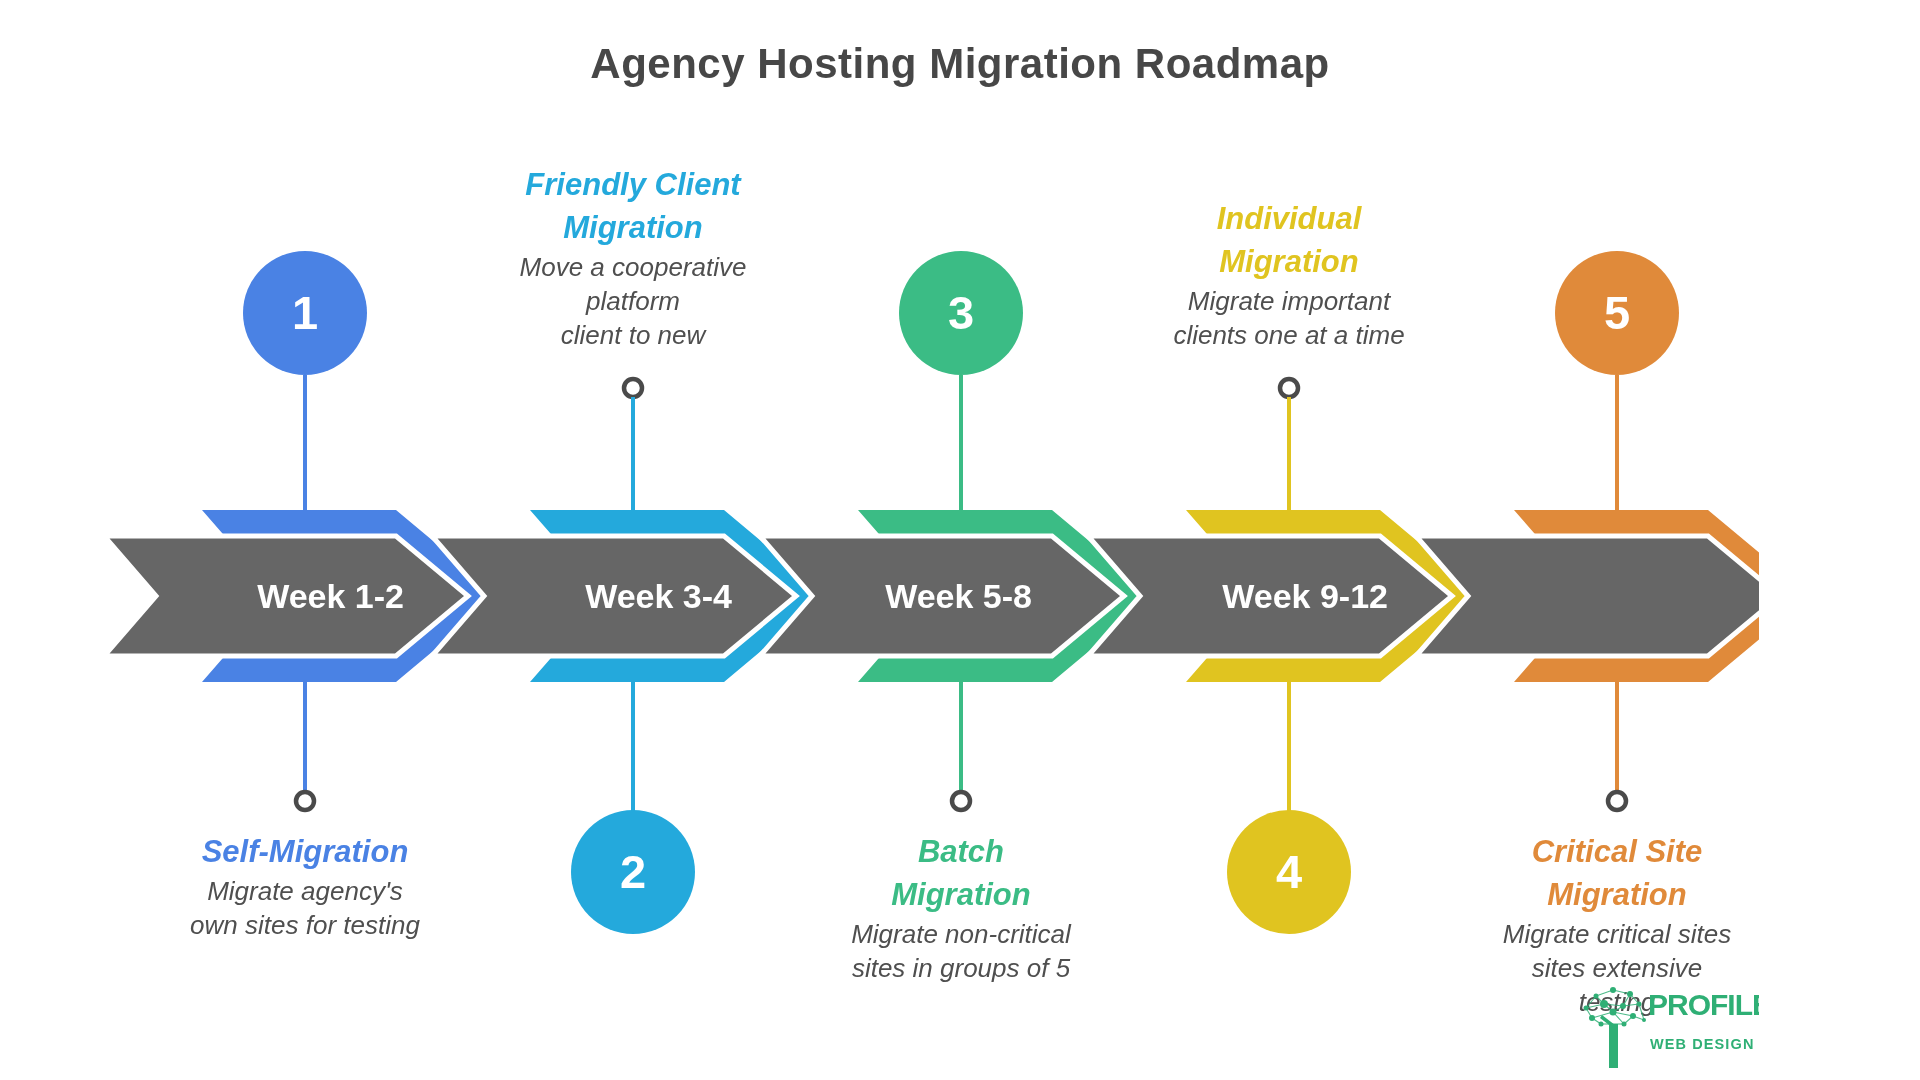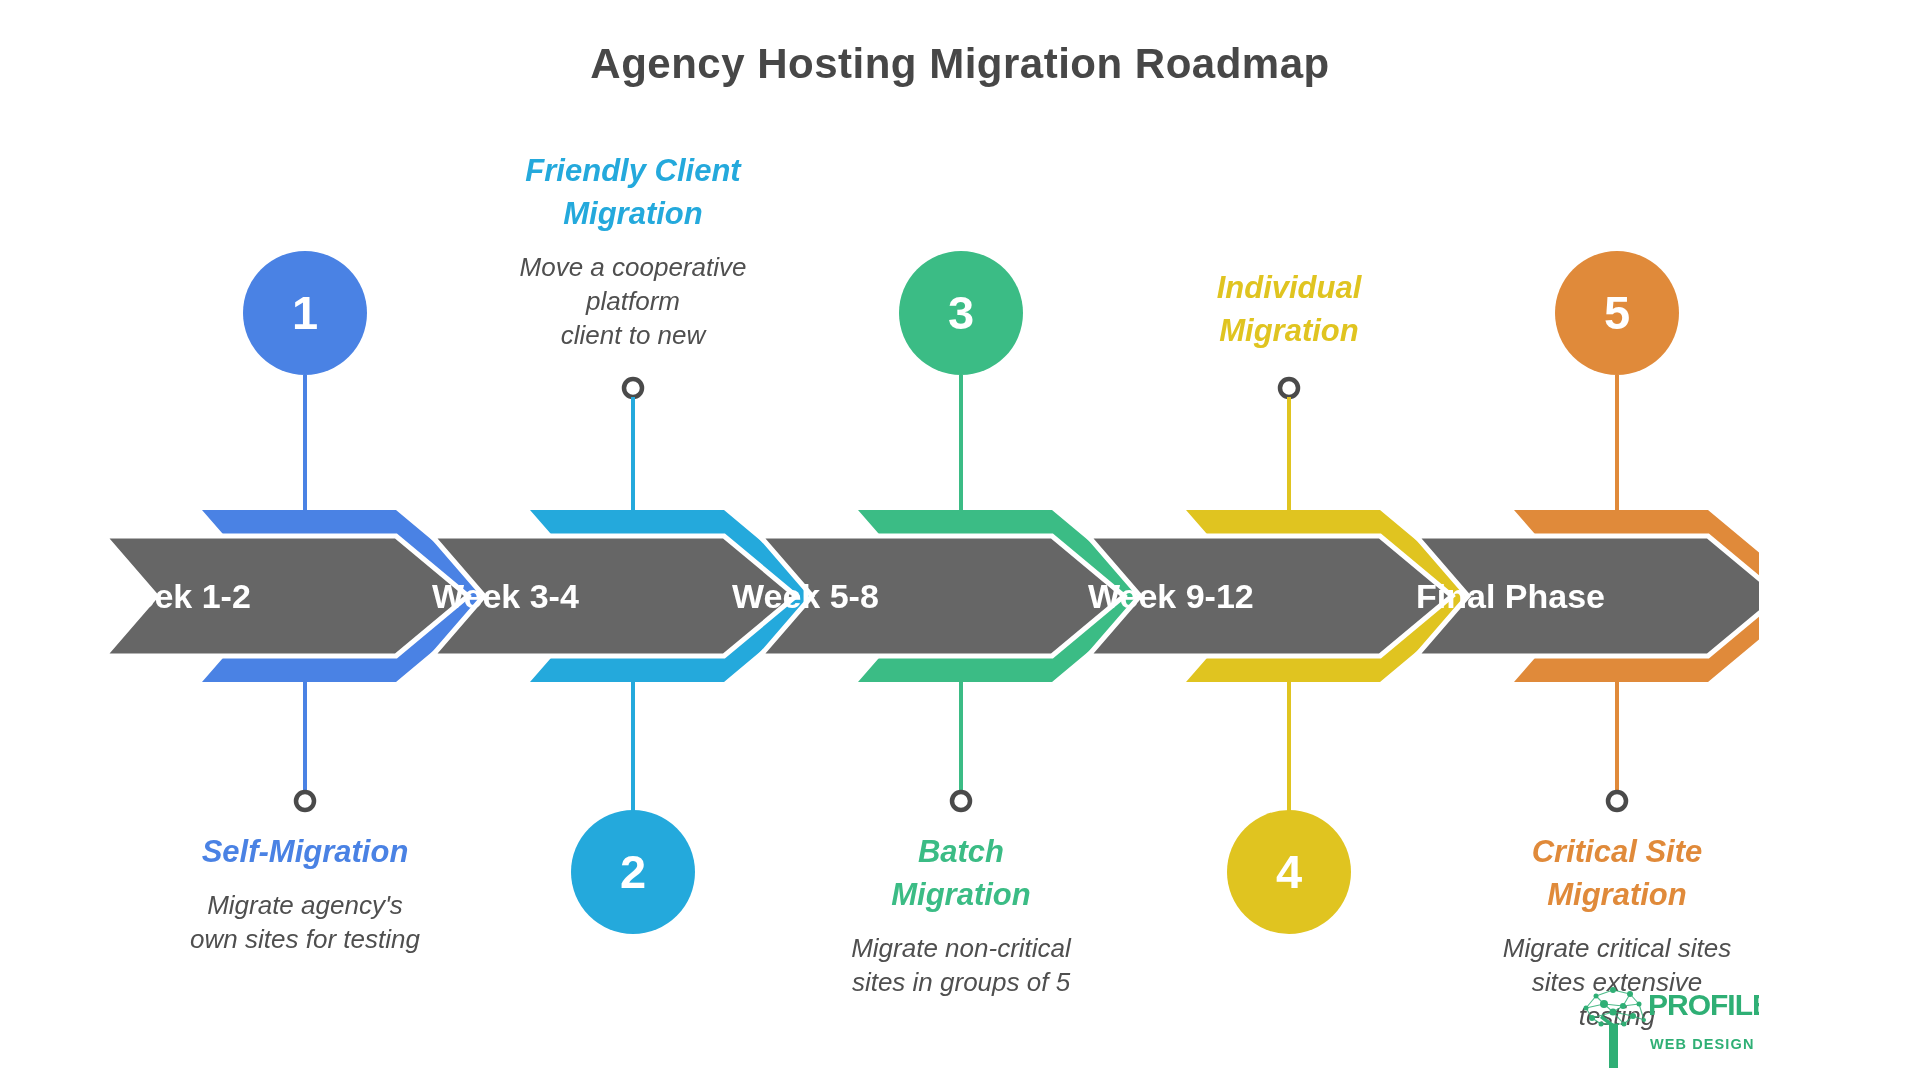--- a/index.html
+++ b/index.html
@@ -18,28 +18,28 @@
 
   .num-circle {
     position:absolute; width:124px; height:124px; border-radius:50%;
     color:#ffffff; font-size:47px; font-weight:bold;
     line-height:124px; text-align:center;
   }
 
   .week-label {
     position:absolute; width:300px; height:50px; top:571px;
     color:#ffffff; font-size:34px; font-weight:bold;
-    line-height:50px; text-align:left; white-space:nowrap;
+    line-height:50px; text-align:right; white-space:nowrap;
   }
 
   .text-block { position:absolute; width:360px; text-align:center;font-style:italic; }
   .text-block .title-line {
     display:block; font-size:31px; font-weight:bold; line-height:43px;
   }
-  .text-block .desc { margin-top:15px; }
+  .text-block .desc { margin-top:1px; }
   .text-block .desc-line {
     display:block; font-size:26px; font-weight:normal; line-height:34px; color:#4F4F4F;
   }
 
   .logo { position:absolute; left:1576px; top:984px; width:344px; height:90px; }
   .logo .brand {
     position:absolute; left:72px; top:4px; white-space:nowrap;
     font-size:30px; font-weight:bold; letter-spacing:-1px;
   }
   .logo .brand .light { font-weight:normal; letter-spacing:0px; }
@@ -87,21 +87,20 @@
   <div class="num-circle" style="left: 243px; top: 251px; background: rgb(74, 130, 228);">1</div>
   <div class="num-circle" style="left: 571px; top: 810px; background: rgb(36, 169, 220);">2</div>
   <div class="num-circle" style="left: 899px; top: 251px; background: rgb(59, 188, 133);">3</div>
   <div class="num-circle" style="left: 1227px; top: 810px; background: rgb(224, 196, 32);">4</div>
   <div class="num-circle" style="left: 1555px; top: 251px; background: rgb(224, 138, 58);">5</div>
 
   <div class="week-label" style="left: 104px; width: 300px;">Week 1-2</div>
   <div class="week-label" style="left: 432px; width: 300px;">Week 3-4</div>
   <div class="week-label" style="left: 732px; width: 300px;">Week 5-8</div>
   <div class="week-label" style="left: 1088px; width: 300px;">Week 9-12</div>
-  <div class="week-label" style="left: 1416px; width: 300px;">Final Phase</div>
 
   <div class="text-block" style="left: 125px; top: 830px;">
     <span class="title-line" style="color: rgb(74, 130, 228);">Self-Migration</span>
     <div class="desc">
       <span class="desc-line">Migrate agency's</span>
       <span class="desc-line">own sites for testing</span>
     </div>
   </div>
 
   <div class="text-block" style="left: 453px; bottom: 728px;">
@@ -119,20 +118,24 @@
     <span class="title-line" style="color: rgb(59, 188, 133);">Migration</span>
     <div class="desc">
       <span class="desc-line">Migrate non-critical</span>
       <span class="desc-line">sites in groups of 5</span>
     </div>
   </div>
 
   <div class="text-block" style="left: 1109px; bottom: 728px;">
     <span class="title-line" style="color: rgb(224, 196, 32);">Individual</span>
     <span class="title-line" style="color: rgb(224, 196, 32);">Migration</span>
+    <div class="desc">
+      <span class="desc-line">Migrate important</span>
+      <span class="desc-line">clients one at a time</span>
+    </div>
   </div>
 
   <div class="text-block" style="left: 1437px; top: 830px;">
     <span class="title-line" style="color: rgb(224, 138, 58);">Critical Site</span>
     <span class="title-line" style="color: rgb(224, 138, 58);">Migration</span>
     <div class="desc">
       <span class="desc-line">Migrate critical sites</span>
       <span class="desc-line">sites extensive</span>
       <span class="desc-line">testing</span>
     </div>

